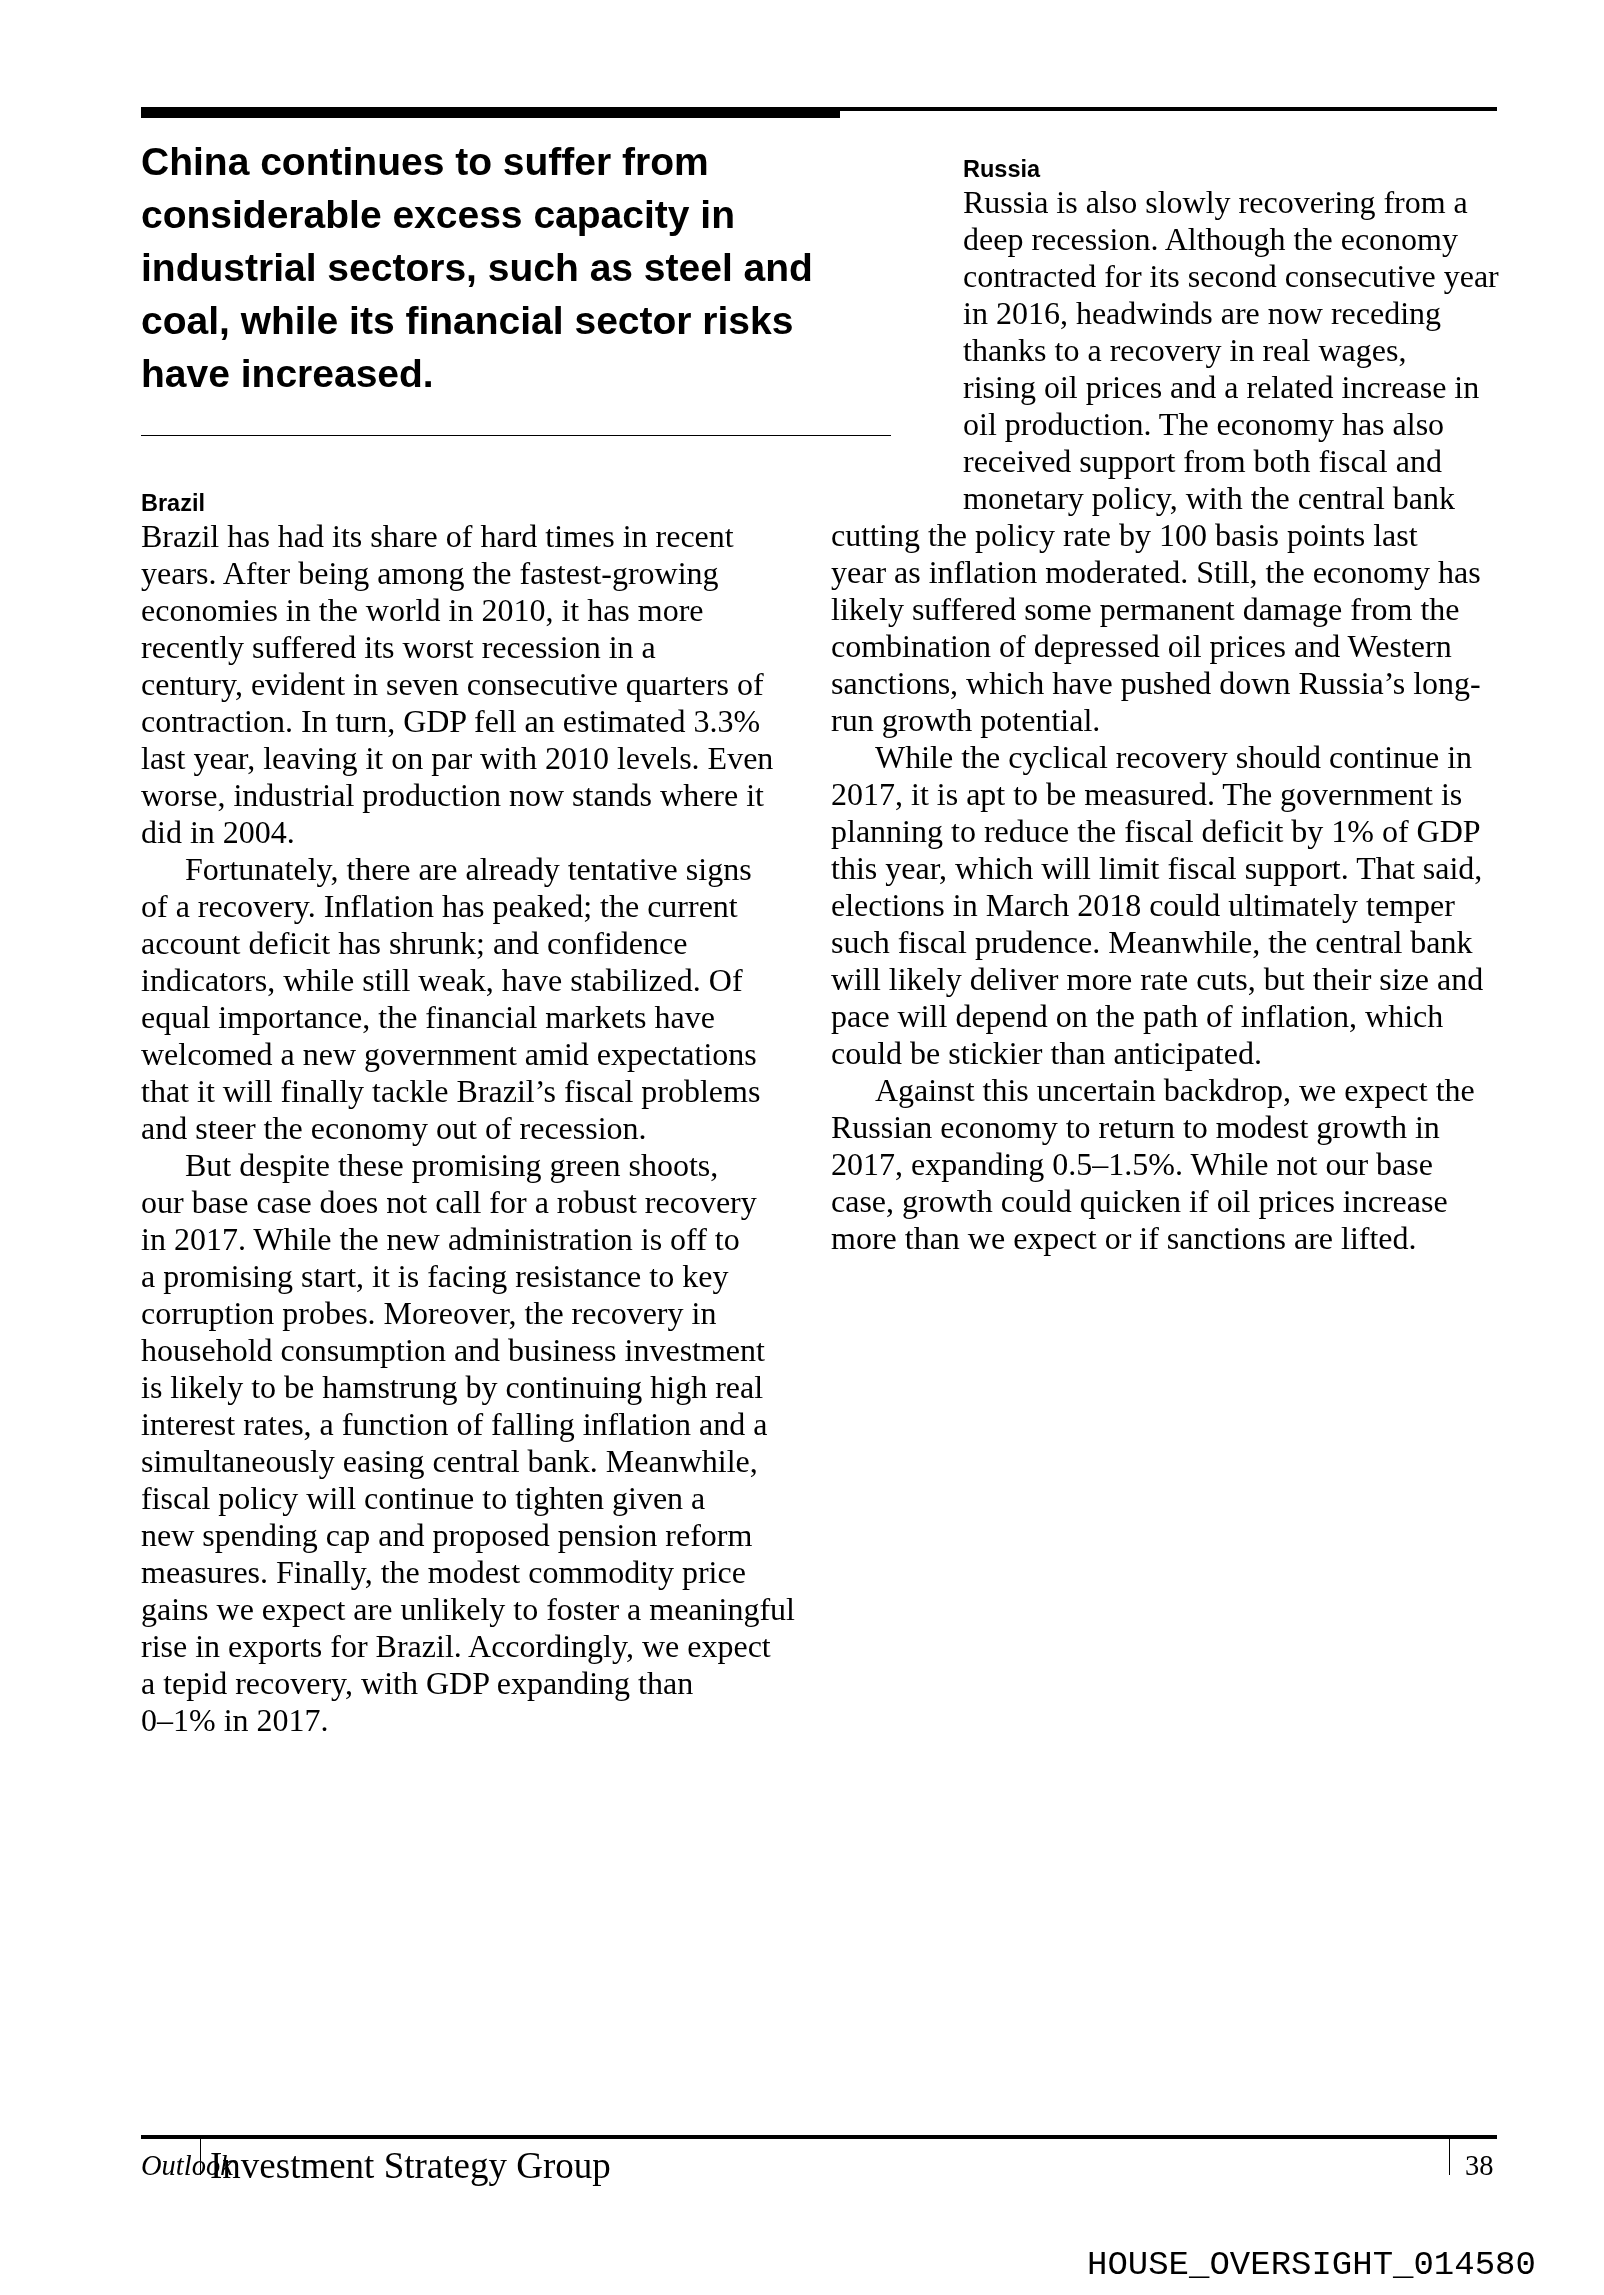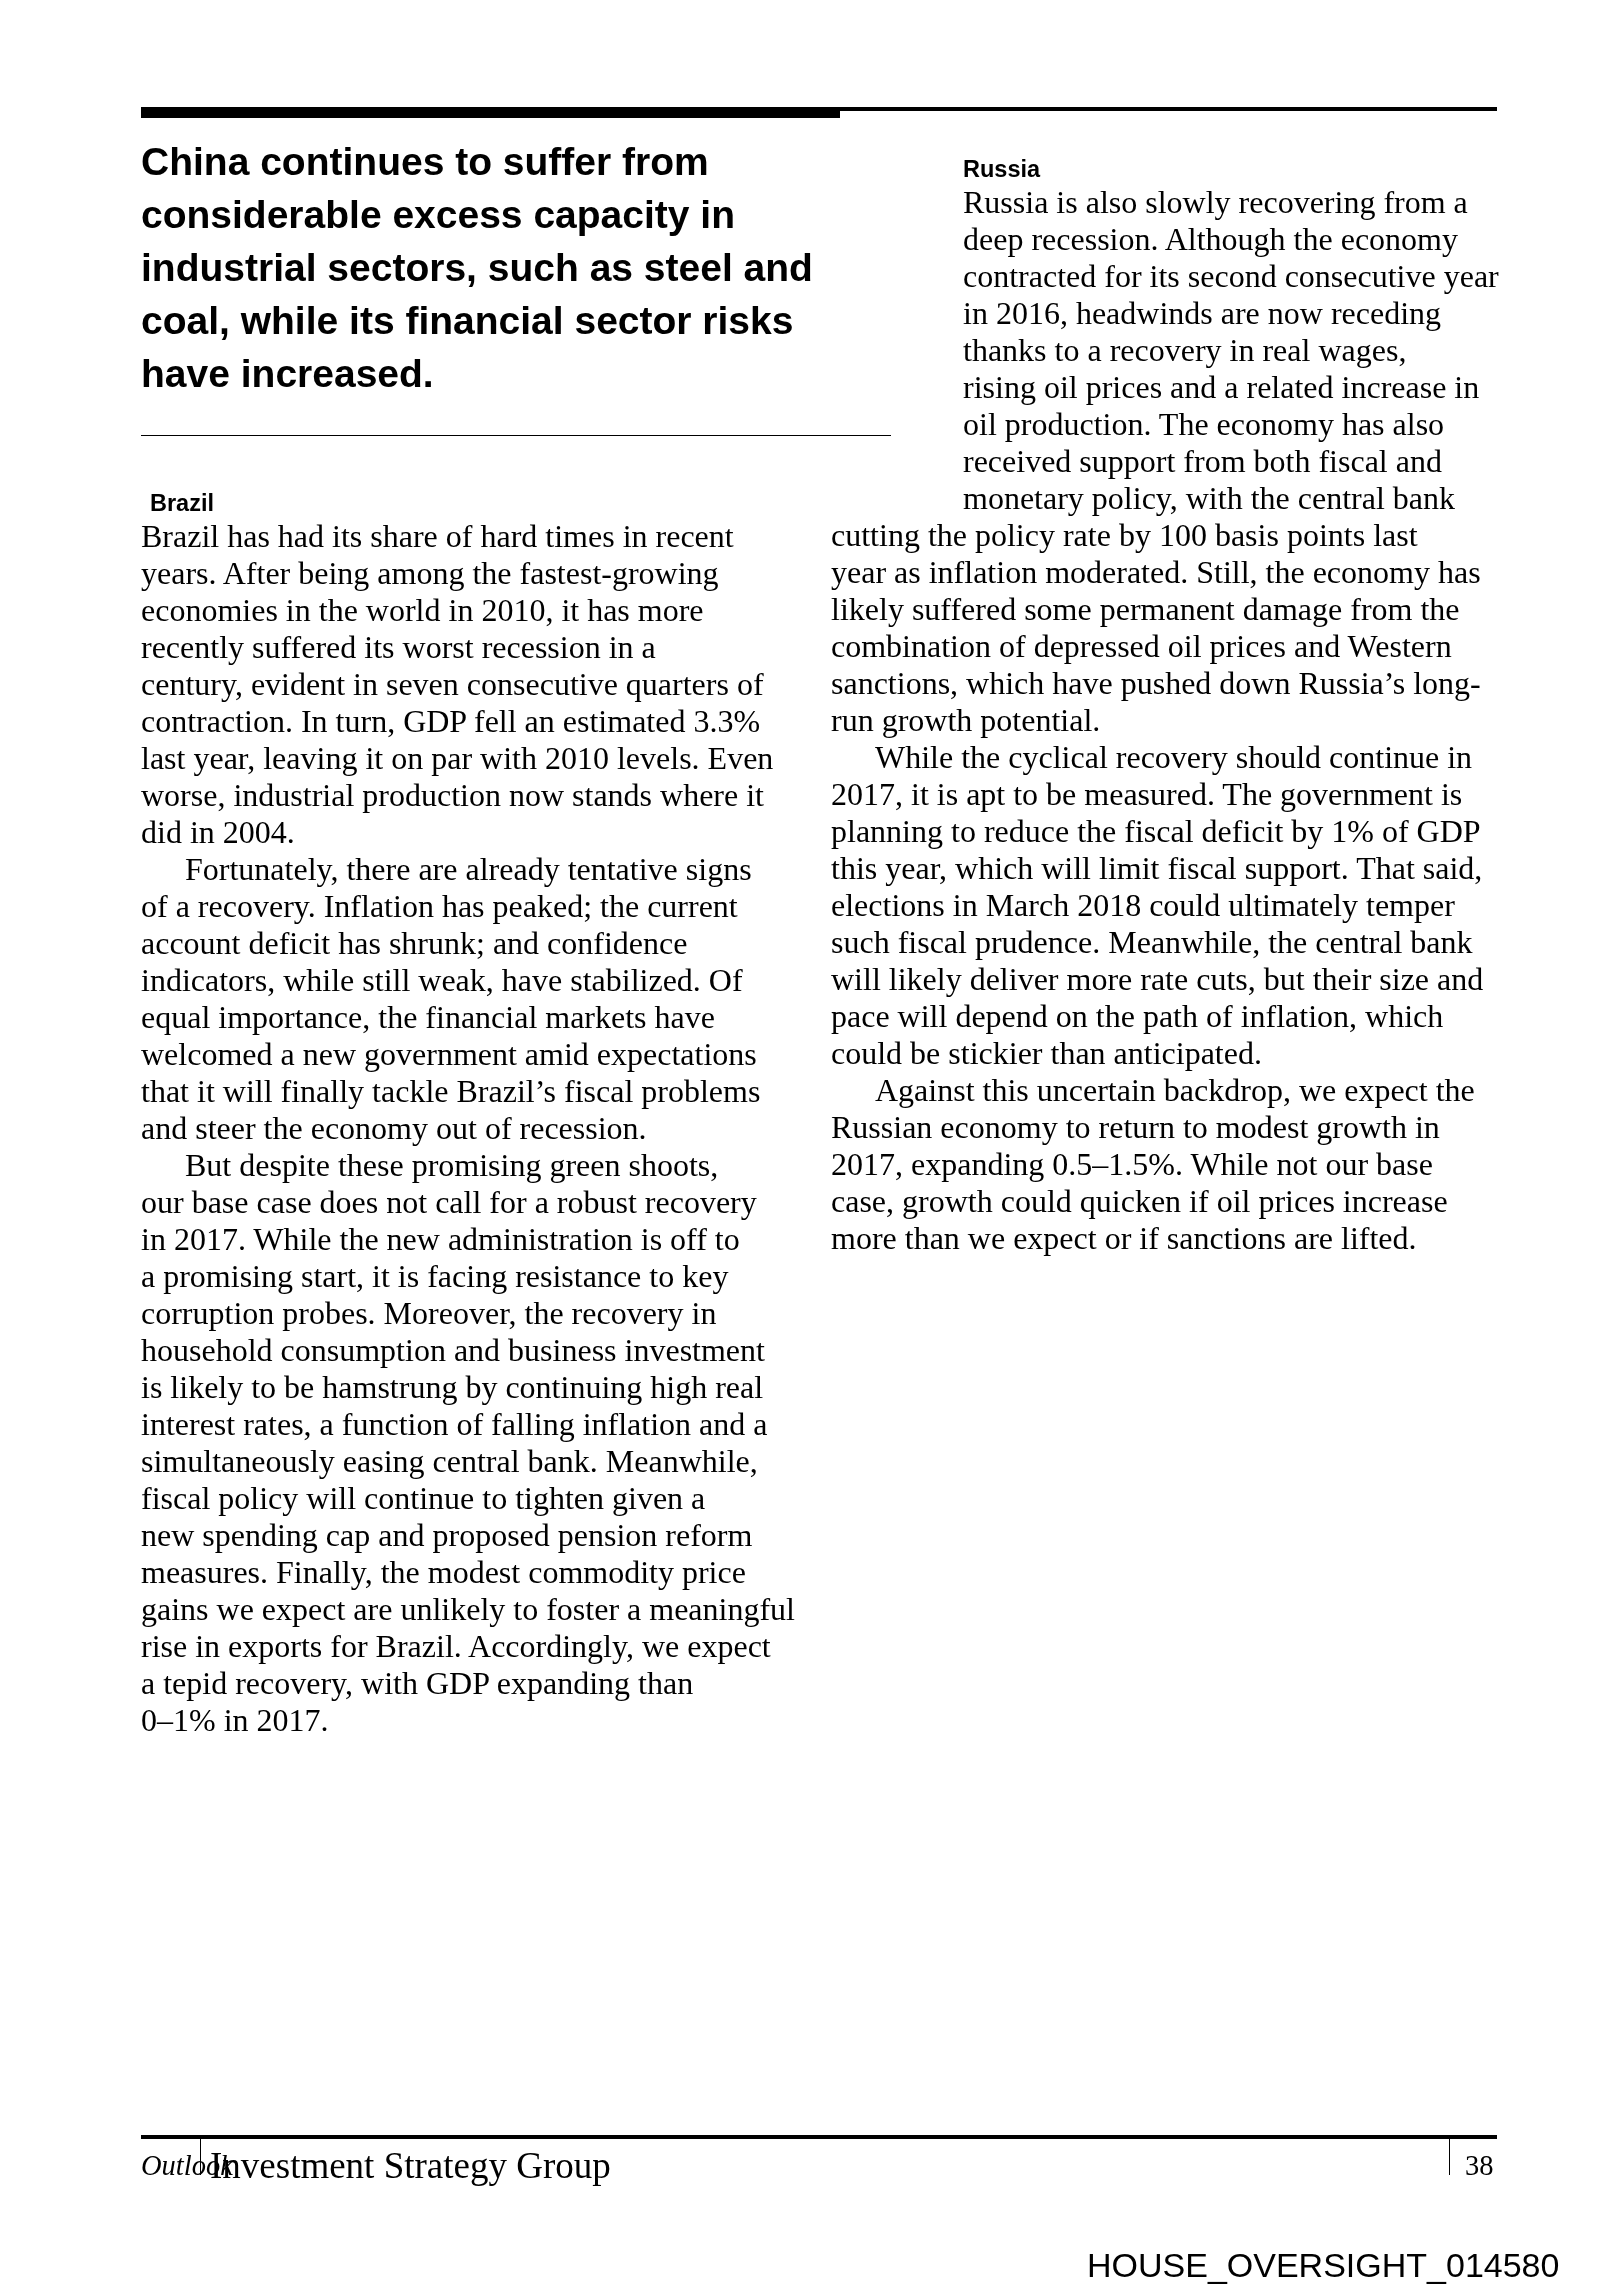--- a/index.html
+++ b/index.html
@@ -7,32 +7,32 @@
     .abs { position: absolute; }
     .top-thick { left: 141px; top: 107px; width: 699px; height: 10.7px; background: #000; }
     .top-thin { left: 141px; top: 107px; width: 1356px; height: 3.6px; background: #000; }
     .pull-quote { left: 141px; top: 135px; width: 713px; font-family: "Liberation Sans", sans-serif; font-size: 39px; line-height: 53px; font-weight: bold; }
     .pull-quote .ln { display: block; white-space: nowrap; }
     .pq-rule { left: 141px; top: 435px; width: 750px; height: 1.4px; background: #000; }
     .sec-head { font-family: "Liberation Sans", sans-serif; font-weight: bold; font-size: 23.5px; line-height: 28.5px; }
     .body-text { font-family: Liberation Serif, serif; font-size: 32px; line-height: 37px; }
     .body-text .ln { display: block; white-space: nowrap; }
     .indent { padding-left: 44px; }
-    .brazil-head { left: 150px; top: 489px; }
+    .brazil-head { left: 141px; top: 489px; }
     .brazil-body { left: 141px; top: 518px; }
     .russia-head { left: 963px; top: 155px; }
     .russia-body { left: 831px; top: 184px; }
     .russia-body .ln.wrap { padding-left: 132px; }
     .foot-rule { left: 141px; top: 2135px; width: 1356px; height: 3.6px; background: #000; }
     .foot-div1 { left: 200px; top: 2139px; width: 1.4px; height: 36px; background: #000; }
     .foot-div2 { left: 1449px; top: 2139px; width: 1.4px; height: 36px; background: #000; }
     .foot-outlook { left: 141px; top: 2148px; font-family: "Liberation Serif", serif; font-style: italic; font-size: 28.5px; line-height: 36px; }
     .foot-group { left: 210px; top: 2148px; font-family: "Liberation Serif", serif; font-size: 37px; line-height: 36px; }
     .foot-page { left: 1465px; top: 2148px; font-family: "Liberation Serif", serif; font-size: 28.5px; line-height: 36px; }
-    .bates { left: 1087px; top: 2245px; font-family: Liberation Sans, sans-serif; font-size: 34px; line-height: 40px; }
+    .bates { left: 1087px; top: 2245px; font-family: Liberation Mono, monospace; font-size: 34px; line-height: 40px; }
   </style>
 </head>
 <body>
 
 <div class="abs top-thin"></div>
 <div class="abs top-thick"></div>
 
 <div class="abs pull-quote">
   <span class="ln">China continues to suffer from</span>
   <span class="ln">considerable excess capacity in</span>

